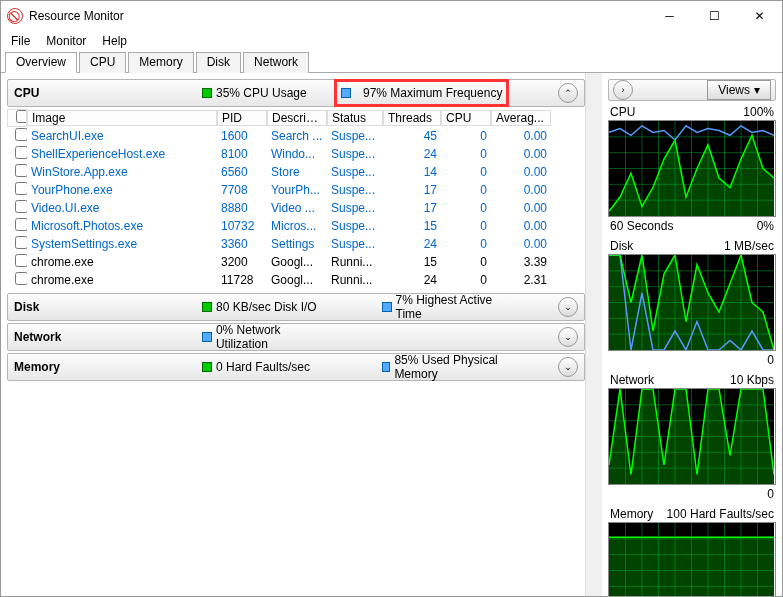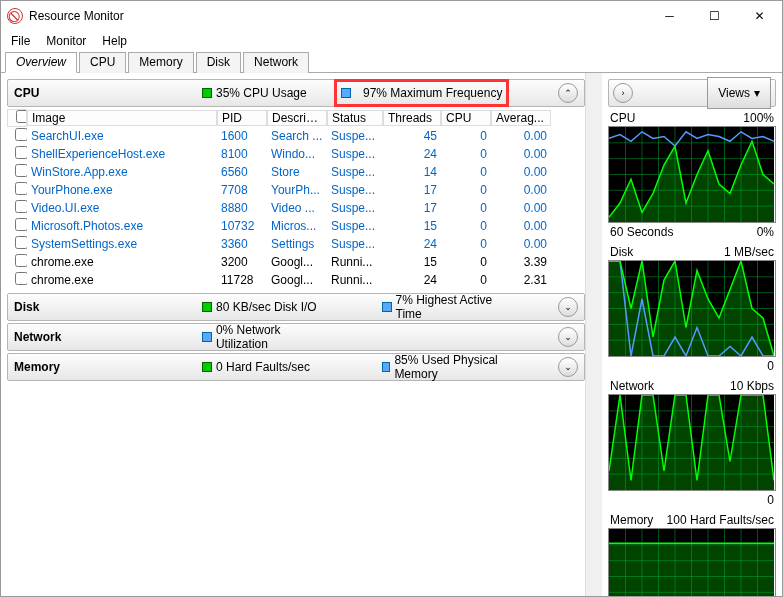--- a/index.html
+++ b/index.html
@@ -5,41 +5,41 @@
 * { box-sizing: border-box; font-family: "Segoe UI", Tahoma, sans-serif; font-size: 12px; }
 body { margin: 0; width: 783px; height: 597px; background: #fff; border: 1px solid #999; display: flex; flex-direction: column; overflow: hidden; }
 .titlebar { height: 30px; display: flex; align-items: center; padding-left: 6px; }
 .tb-icon { width: 16px; height: 16px; border: 1px solid #c33; border-radius: 50%; display: flex; align-items: center; justify-content: center; color: #c33; font-size: 10px; }
 .tb-title { margin-left: 6px; flex: 1; }
 .tb-btn { width: 45px; height: 30px; display: flex; align-items: center; justify-content: center; }
 .menubar { height: 20px; display: flex; gap: 12px; padding-left: 8px; align-items: center; }
 .menuitem { padding: 1px 2px; }
 .tabs { height: 22px; display: flex; padding-left: 4px; border-bottom: 1px solid #aaa; }
 .tab { padding: 2px 10px; border: 1px solid #aaa; border-bottom: none; background: #f4f4f4; margin-right: 2px; position: relative; top: 1px; }
-.tab.active { background: #fff; border-bottom: 1px solid #fff; font-style: italic; }
+.tab.active { background: #fff; border-bottom: 1px solid #fff; }
 .content { flex: 1; display: flex; overflow: hidden; }
 .left { flex: 1; padding: 6px 0 6px 6px; overflow: hidden; display:flex; flex-direction:column; }
 .right { width: 180px; padding: 6px; display: flex; flex-direction: column; }
 .section-hdr { height: 28px; background: linear-gradient(#fdfdfd,#e7e7e7); border: 1px solid #b5b5b5; border-radius: 2px; display: flex; align-items: center; padding: 0 6px; margin-bottom: 2px; }
 .section-hdr .name { font-weight: bold; width: 140px; }
 .stat { display:flex; align-items:center; gap:4px; width: 180px; padding-left: 48px; }
 .sq { width: 10px; height: 10px; display:inline-block; }
 .sq.green { background:#0c0; border:1px solid #060; }
 .sq.blue  { background:#5af; border:1px solid #06a; }
 .chev { width:20px;height:20px;border:1px solid #999;border-radius:50%;display:flex;align-items:center;justify-content:center;background:linear-gradient(#fff,#ddd);margin-left:auto; font-size:9px;}
 .highlight { border: 3px solid #f33; padding: 0 4px; height: 28px; display:flex; align-items:center;gap:8px; }
 .tblhdr, .tr { display:flex; align-items:center; height:18px; }
 .tblhdr div, .tr div { overflow:hidden; white-space:nowrap; text-overflow: ellipsis; padding: 0 4px; }
 .tblhdr div { border: 1px solid #ddd; background:#fdfdfd; }
 .c-chk{width:20px;} .c-img{width:190px;} .c-pid{width:50px;text-align:left;} .c-desc{width:60px;} .c-stat{width:56px;} .c-thr{width:58px;text-align:right;} .c-cpu{width:50px;text-align:right;} .c-avg{width:60px;text-align:right;}
 .tblhdr .c-thr, .tblhdr .c-cpu, .tblhdr .c-avg, .tblhdr .c-pid { text-align:left;}
 .tr.blue { color: #0066cc; }
 input[type=checkbox]{margin:0 0 0 4px;}
 .right-top { display:flex; align-items:center; height:28px; background:linear-gradient(#fdfdfd,#e7e7e7); border:1px solid #b5b5b5; border-radius:2px; margin-bottom:4px; padding:0 4px;}
-.views-btn { margin-left:auto; border:1px solid #999; background:linear-gradient(#fff,#ddd); padding:8px 10px; display:flex; align-items:center; gap:4px;}
+.views-btn { margin-left:auto; border:1px solid #999; background:linear-gradient(#fff,#ddd); padding:2px 10px; display:flex; align-items:center; gap:4px;}
 .graph { border:1px solid #888; margin-bottom:2px; }
 .glabel { display:flex; justify-content:space-between; padding:0 2px; margin-bottom:1px;}
 .glabel2 { display:flex; justify-content:space-between; padding:0 2px; margin-bottom:6px;}
 svg.plot { display:block; background:#000; }
 .scrollbar { width:17px; background:#f0f0f0; border-left:1px solid #ddd;}
 </style>
 </head>
 <body>
 
 <div class="titlebar">

